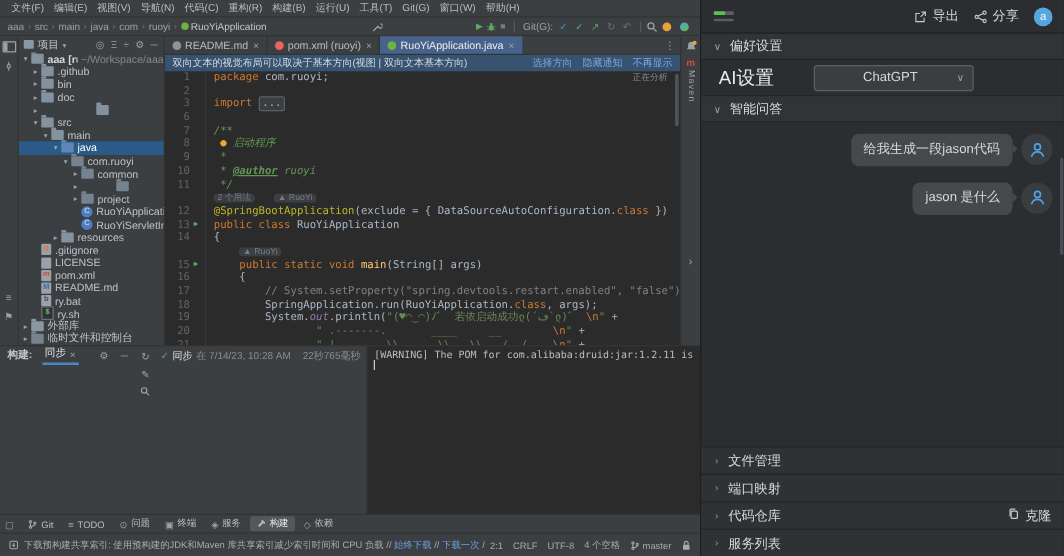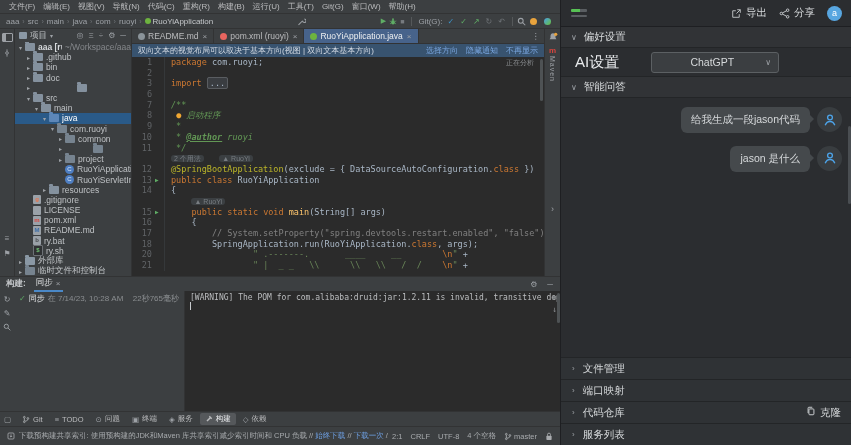--- a/index.html
+++ b/index.html
@@ -84,21 +84,21 @@
   .analysis{position:absolute;top:1px;right:10px;font-size:7px;color:#8a8d90;font-family:"Liberation Sans",sans-serif;}
   .escroll{position:absolute;top:2px;right:1px;width:3px;height:42px;background:#4e5254;border-radius:2px;}
 
   .rstripe{width:15px;flex:none;background:#3c3f41;border-left:1px solid #323334;display:flex;flex-direction:column;align-items:center;padding-top:3px;gap:4px;}
   .maven-vert{display:flex;flex-direction:column;align-items:center;color:#9da1a6;font-size:7px;}
   .maven-m{color:#d8453e;font-weight:bold;font-size:8px;}
   .vtext{writing-mode:vertical-rl;letter-spacing:1px;margin-top:1px;}
   .expand-arrow{margin-top:118px;color:#9da1a6;font-size:9px;}
 
   
-  .build{height:134px;flex:none;border-top:1px solid #323334;display:flex;flex-direction:column;background:#3c3f41;}
+  .build{height:134px;flex:none;border-top:1px solid #323334;display:flex;flex-direction:row;background:#3c3f41;}
   .build-header{height:14px;flex:none;display:flex;align-items:center;gap:8px;padding:0 6px;font-size:8.5px;}
   .bh-label{color:#c0c3c6;font-weight:bold;}
   .build-tab{display:flex;align-items:center;gap:3px;color:#dfe1e3;border-bottom:2px solid #4a88c7;height:100%;padding:0 2px;}
   .build-tab .x{color:#9da1a6;font-size:8px;}
   .build-body{flex:1;display:flex;min-height:0;}
   .bstripe{width:14px;flex:none;display:flex;flex-direction:column;align-items:center;gap:5px;padding-top:4px;color:#9da1a6;font-size:8px;}
   .bleft{width:160px;flex:none;border-right:1px solid #323334;padding:2px 5px;font-size:8px;}
   .sync-row{display:flex;align-items:baseline;gap:3px;}
   .sync-check{color:#5fad65;font-size:8px;}
   .sync-label{color:#dfe1e3;}
@@ -414,20 +414,21 @@
               <div class="cl"><span class="gut">11</span><span class="ga"></span><span><span class="c-doc"> */</span></span></div>
               <div class="cl"><span class="gut"></span><span class="ga"></span><span><span class="c-hint">2 个用法</span><span class="c-pl">   </span><span class="c-hint">▲ RuoYi</span></span></div>
               <div class="cl"><span class="gut">12</span><span class="ga"></span><span><span class="c-ann">@SpringBootApplication</span><span class="c-pl">(exclude = { DataSourceAutoConfiguration.</span><span class="c-kw">class</span><span class="c-pl"> })</span></span></div>
               <div class="cl"><span class="gut">13</span><span class="ga">▶</span><span><span class="c-kw">public class</span><span class="c-pl"> RuoYiApplication</span></span></div>
               <div class="cl"><span class="gut">14</span><span class="ga"></span><span><span class="c-pl">{</span></span></div>
               <div class="cl"><span class="gut"></span><span class="ga"></span><span><span class="c-pl">    </span><span class="c-hint">▲ RuoYi</span></span></div>
               <div class="cl"><span class="gut">15</span><span class="ga">▶</span><span><span class="c-pl">    </span><span class="c-kw">public static void</span><span class="c-pl"> </span><span class="c-mth">main</span><span class="c-pl">(String[] args)</span></span></div>
               <div class="cl"><span class="gut">16</span><span class="ga"></span><span><span class="c-pl">    {</span></span></div>
               <div class="cl"><span class="gut">17</span><span class="ga"></span><span><span class="c-cmt">        // System.setProperty("spring.devtools.restart.enabled", "false");</span></span></div>
               <div class="cl"><span class="gut">18</span><span class="ga"></span><span><span class="c-pl">        SpringApplication.run(RuoYiApplication.</span><span class="c-kw">class</span><span class="c-pl">, args);</span></span></div>
+              <div class="cl"><span class="gut">19</span><span class="ga"></span><span><span class="c-pl">        System.</span><span class="c-fld">out</span><span class="c-pl">.println(</span><span class="c-str">"(♥◠‿◠)ﾉﾞ  若依启动成功ლ(´ڡ`ლ)ﾞ  </span><span class="c-esc">\n</span><span class="c-str">"</span><span class="c-pl"> +</span></span></div>
               <div class="cl"><span class="gut">20</span><span class="ga"></span><span><span class="c-pl">                </span><span class="c-str">" .-------.       ____     __        </span><span class="c-esc">\n</span><span class="c-str">"</span><span class="c-pl"> +</span></span></div>
               <div class="cl"><span class="gut">21</span><span class="ga"></span><span><span class="c-pl">                </span><span class="c-str">" |  _ _   \\      \\   \\   /  /    </span><span class="c-esc">\n</span><span class="c-str">"</span><span class="c-pl"> +</span></span></div>
             </div>
           <span class="analysis">正在分析</span>
           <span class="escroll"></span>
         </div>
       </div>
 
       <div class="rstripe">
         <span>

